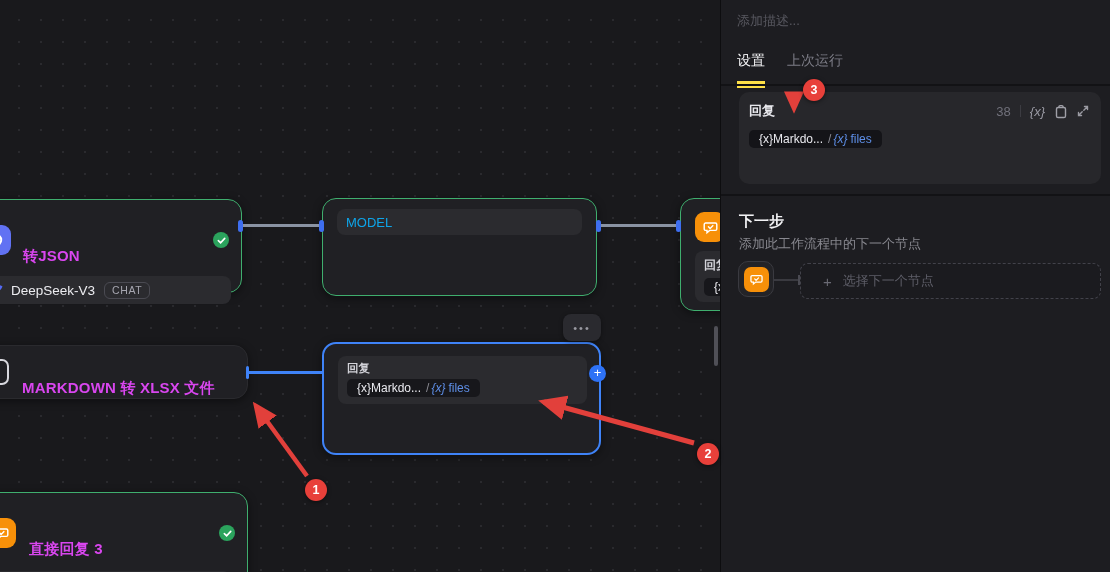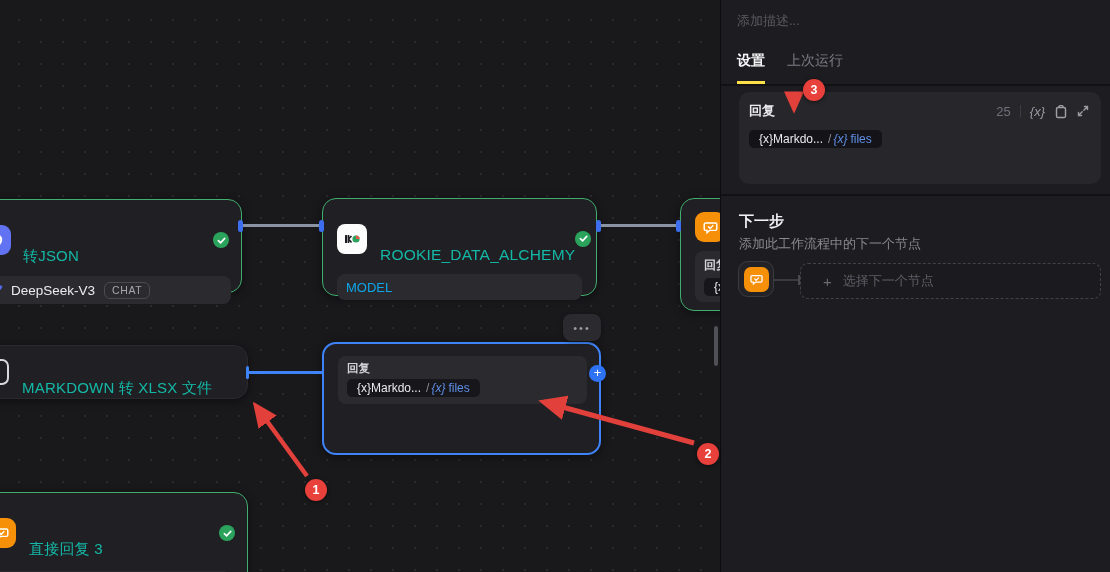--- a/index.html
+++ b/index.html
@@ -13,21 +13,21 @@
     background-image:radial-gradient(#2a2a2e 1.2px, transparent 1.4px);
     background-size:22px 22px; background-position:8px 9px; }
 
   .node { position:absolute; background:#202024; border-radius:14px;
     box-shadow:0 2px 10px rgba(0,0,0,.45); }
   .node.ok   { border:1.5px solid #3fae6e; }
   .node.sel  { border:2px solid #3f83f8; }
   .node.plain{ border:1px solid #2a2a2e; }
 
   .trow { display:flex; align-items:center; }
-  .ntitle { color:#14b8a6; font-weight:normal; font-size:15px; letter-spacing:.2px; white-space:nowrap;margin-top:33px; }
+  .ntitle { color:#d946ef; font-weight:bold; font-size:15px; letter-spacing:.2px; white-space:nowrap;margin-top:33px; }
   .spacer { flex:1; }
 
   .nicon { width:30px; height:30px; border-radius:9px; flex:0 0 auto;
     display:flex; align-items:center; justify-content:center; }
   .nicon.orange { background:#f79009; }
   .nicon.indigo { background:#6172f3; }
   .nicon.white  { background:#fcfcfd; }
 
   .okbadge { width:16px; height:16px; border-radius:50%; background:#2ba35d;
     display:flex; align-items:center; justify-content:center; flex:0 0 auto; }
@@ -59,21 +59,21 @@
 
   .vscroll { position:absolute; left:714px; top:326px; width:4px; height:40px;
     background:#505057; border-radius:2px; z-index:7; }
 
   
   #panel { position:absolute; left:720px; top:0; width:390px; height:572px;
     background:#1d1d21; border-left:1px solid #0d0d0f; }
   .desc { position:absolute; left:16px; top:12px; color:#585860; font-size:13px; }
   .tabs { position:absolute; left:16px; top:52px; display:flex; gap:22px; }
   .tab { font-size:14px; padding-bottom:11px; cursor:default; }
-  .tab.on  { color:#f4f4f6; font-weight:bold; border-bottom:3px solid #fde047; }
+  .tab.on  { color:#f4f4f6; font-weight:normal; border-bottom:7px solid #fde047; }
   .tab.off { color:#7c7c86; }
   .hdr-div { position:absolute; left:0; top:84px; width:100%; height:2px; background:#121215; }
 
   .card { position:absolute; left:18px; top:92px; width:362px; height:92px;
     background:#27272b; border-radius:10px; }
   .card-hd { display:flex; align-items:center; padding:10px 12px 0 10px; }
   .card-label { color:#e9e9ee; font-size:13px; font-weight:bold; }
   .card-right { margin-left:auto; display:flex; align-items:center; gap:9px; }
   .cnt { color:#70707a; font-size:13px; }
   .vdiv { width:1px; height:12px; background:#3c3c42; }
@@ -128,37 +128,20 @@
               <path d="M15.5 4.6c-1.2 3.2-4.2 5.4-7.6 5.4H4.3c-1.6 0-2.8-1.1-2.8-2.6C1.5 5.7 3 4.5 4.2 4.5c.5-1.6 2-2.8 3.7-2.8 1.6 0 2.7.7 3.2 1.8 1.9-.6 3.4-.2 4.4 1.1z" fill="#536af5"></path>
               <path d="M10.5 9.8c.8.9 1.2 2 1.1 3.2" stroke="#536af5" stroke-width="1.2" fill="none"></path>
             </svg>
         </span>
         <span style="margin-left:7px; color:#ececf0; font-size:13.5px;">DeepSeek-V3</span>
         <span class="badge-chat">CHAT</span>
       </div>
     </div>
 
     <div class="node ok" style="left:322px; top:198px; width:275px; height:98px;">
-      <div class="trow" style="padding:14px 14px 0 14px;">
-        <div class="nicon white" style="border-radius:8px;">
-          <svg width="18" height="18" viewBox="0 0 18 18">
-            <rect x="2" y="5" width="2.2" height="8" rx="0.5" fill="#1b1b1f"></rect>
-            <path d="M5.5 5 v8 M5.5 9 l3-3 M5.5 9 l3 3.6" stroke="#1b1b1f" stroke-width="1.6" fill="none"></path>
-            <circle cx="13" cy="9" r="3.6" fill="#2ba35d"></circle>
-            <path d="M13 9 L13 5.4 A3.6 3.6 0 0 1 16.6 9 Z" fill="#e25a4a"></path>
-          </svg>
-        </div>
-        <div class="ntitle" style="margin-left:13px; font-size:15.5px;">ROOKIE_DATA_ALCHEMY</div>
-        <div class="spacer"></div>
-        <div class="okbadge">
-          <svg width="9" height="9" viewBox="0 0 10 10">
-              <path d="M1.5 5.2 L4 7.6 L8.6 2.6" fill="none" stroke="#fff" stroke-width="1.8" stroke-linecap="round"></path>
-            </svg>
-        </div>
-      </div>
       <div class="fieldrow" style="margin:10px 14px 0 14px; height:26px; padding:0 9px;">
         <span style="color:#0ea5e9; font-size:13px;">MODEL</span>
       </div>
     </div>
 
     <div class="node ok" style="left:680px; top:198px; width:250px; height:113px; padding:13px 14px;">
       <div class="trow">
         <div class="nicon orange">
           <svg width="17" height="17" viewBox="0 0 20 20">
               <path d="M4.2 4.8h11.6a1.6 1.6 0 0 1 1.6 1.6v5.4a1.6 1.6 0 0 1-1.6 1.6H9l-3.1 2.6v-2.6H4.2a1.6 1.6 0 0 1-1.6-1.6V6.4a1.6 1.6 0 0 1 1.6-1.6z" fill="none" stroke="#fff" stroke-width="1.7"></path>
@@ -237,21 +220,21 @@
     <div class="tabs">
       <div class="tab on">设置</div>
       <div class="tab off">上次运行</div>
     </div>
     <div class="hdr-div"></div>
 
     <div class="card">
       <div class="card-hd">
         <span class="card-label">回复</span>
         <div class="card-right">
-          <span class="cnt">25</span>
+          <span class="cnt">38</span>
           <span class="vdiv"></span>
           <span class="vxbtn vx">{x}</span>
           <span style="display:flex;">
             <svg width="14" height="15" viewBox="0 0 14 15">
                 <rect x="2.5" y="3.5" width="9" height="10" rx="1.6" fill="none" stroke="#a0a0a8" stroke-width="1.4"></rect>
                 <path d="M5 3.5 V2.6 a1 1 0 0 1 1-1 h2 a1 1 0 0 1 1 1 v.9" fill="none" stroke="#a0a0a8" stroke-width="1.4"></path>
               </svg>
           </span>
           <span style="display:flex;">
             <svg width="12" height="12" viewBox="0 0 12 12">

